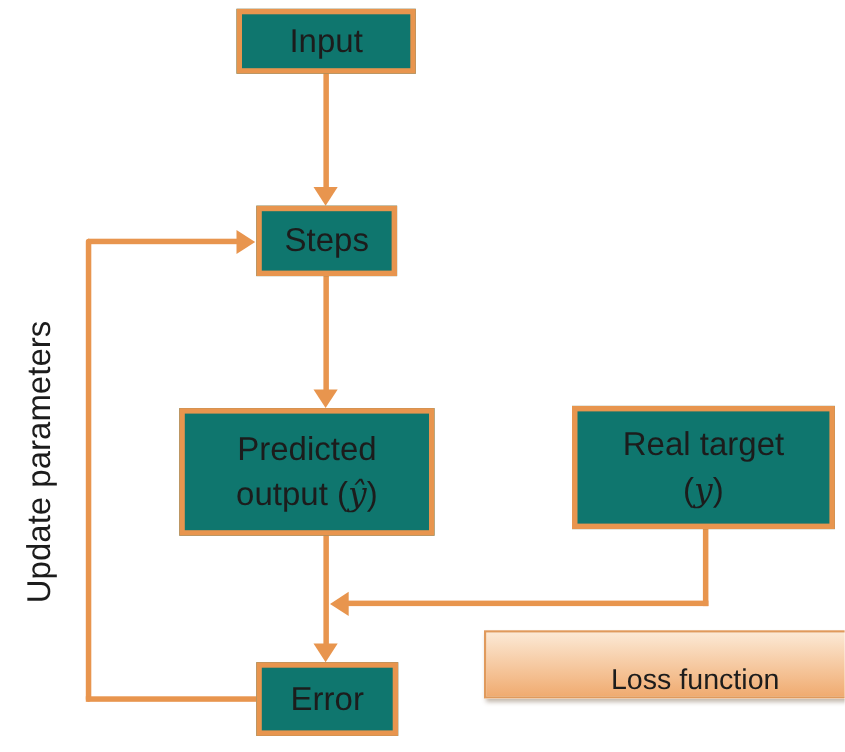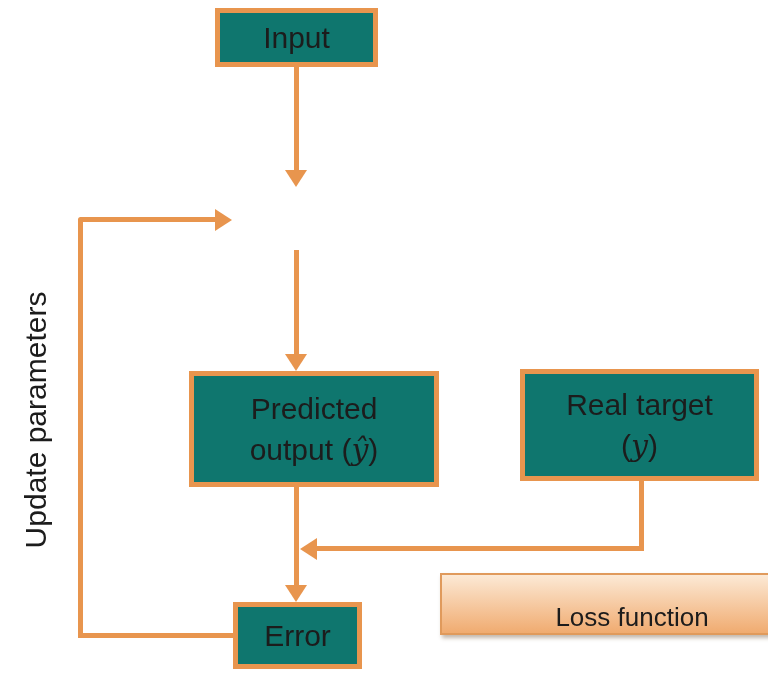--- a/index.html
+++ b/index.html
@@ -21,21 +21,21 @@
     display: flex;
     flex-direction: column;
     align-items: center;
     justify-content: center;
     font-size: 30px;
     line-height: 1.38;
     text-align: center;
   }
   #box-input     { left: 215px; top: 8px;   width: 163px; height: 59px; }
   #box-steps     { left: 233px; top: 187px; width: 128px; height: 64px; }
-  #box-predicted { left: 189px; top: 371px; width: 250px; height: 116px; text-align: center; }
+  #box-predicted { left: 163px; top: 371px; width: 232px; height: 116px; text-align: center; }
   #box-real      { left: 520px; top: 369px; width: 239px; height: 112px; }
   #box-error     { left: 233px; top: 602px; width: 129px; height: 67px; text-align: center; }
   #box-loss {
     position: absolute;
     left: 440px; top: 573px; width: 384px; height: 62px;
     border: 2px solid #E09A5C;
     background: linear-gradient(#FCE9D5, #F0AB70);
     box-shadow: 2px 3px 4px rgba(120, 95, 70, 0.45);
     display: flex; align-items: flex-end; justify-content: center;
     font-size: 26px;
@@ -93,20 +93,23 @@
   <div class="arrow down" id="arr-steps"></div>
   <div class="arrow down" id="arr-predicted"></div>
   <div class="arrow down" id="arr-error"></div>
   <div class="arrow left" id="arr-junction"></div>
   <div class="arrow right" id="arr-feedback"></div>
 
   <div class="node" id="box-input">
     <span>Input</span>
   </div>
 
+  <div class="node" id="box-steps">
+    <span>Steps</span>
+  </div>
 
   <div class="node" id="box-predicted">
     <div>Predicted</div>
     <div>
       <span>output (</span><span class="mathvar">ŷ</span><span>)</span>
     </div>
   </div>
 
   <div class="node" id="box-real">
     <div>Real target</div>

